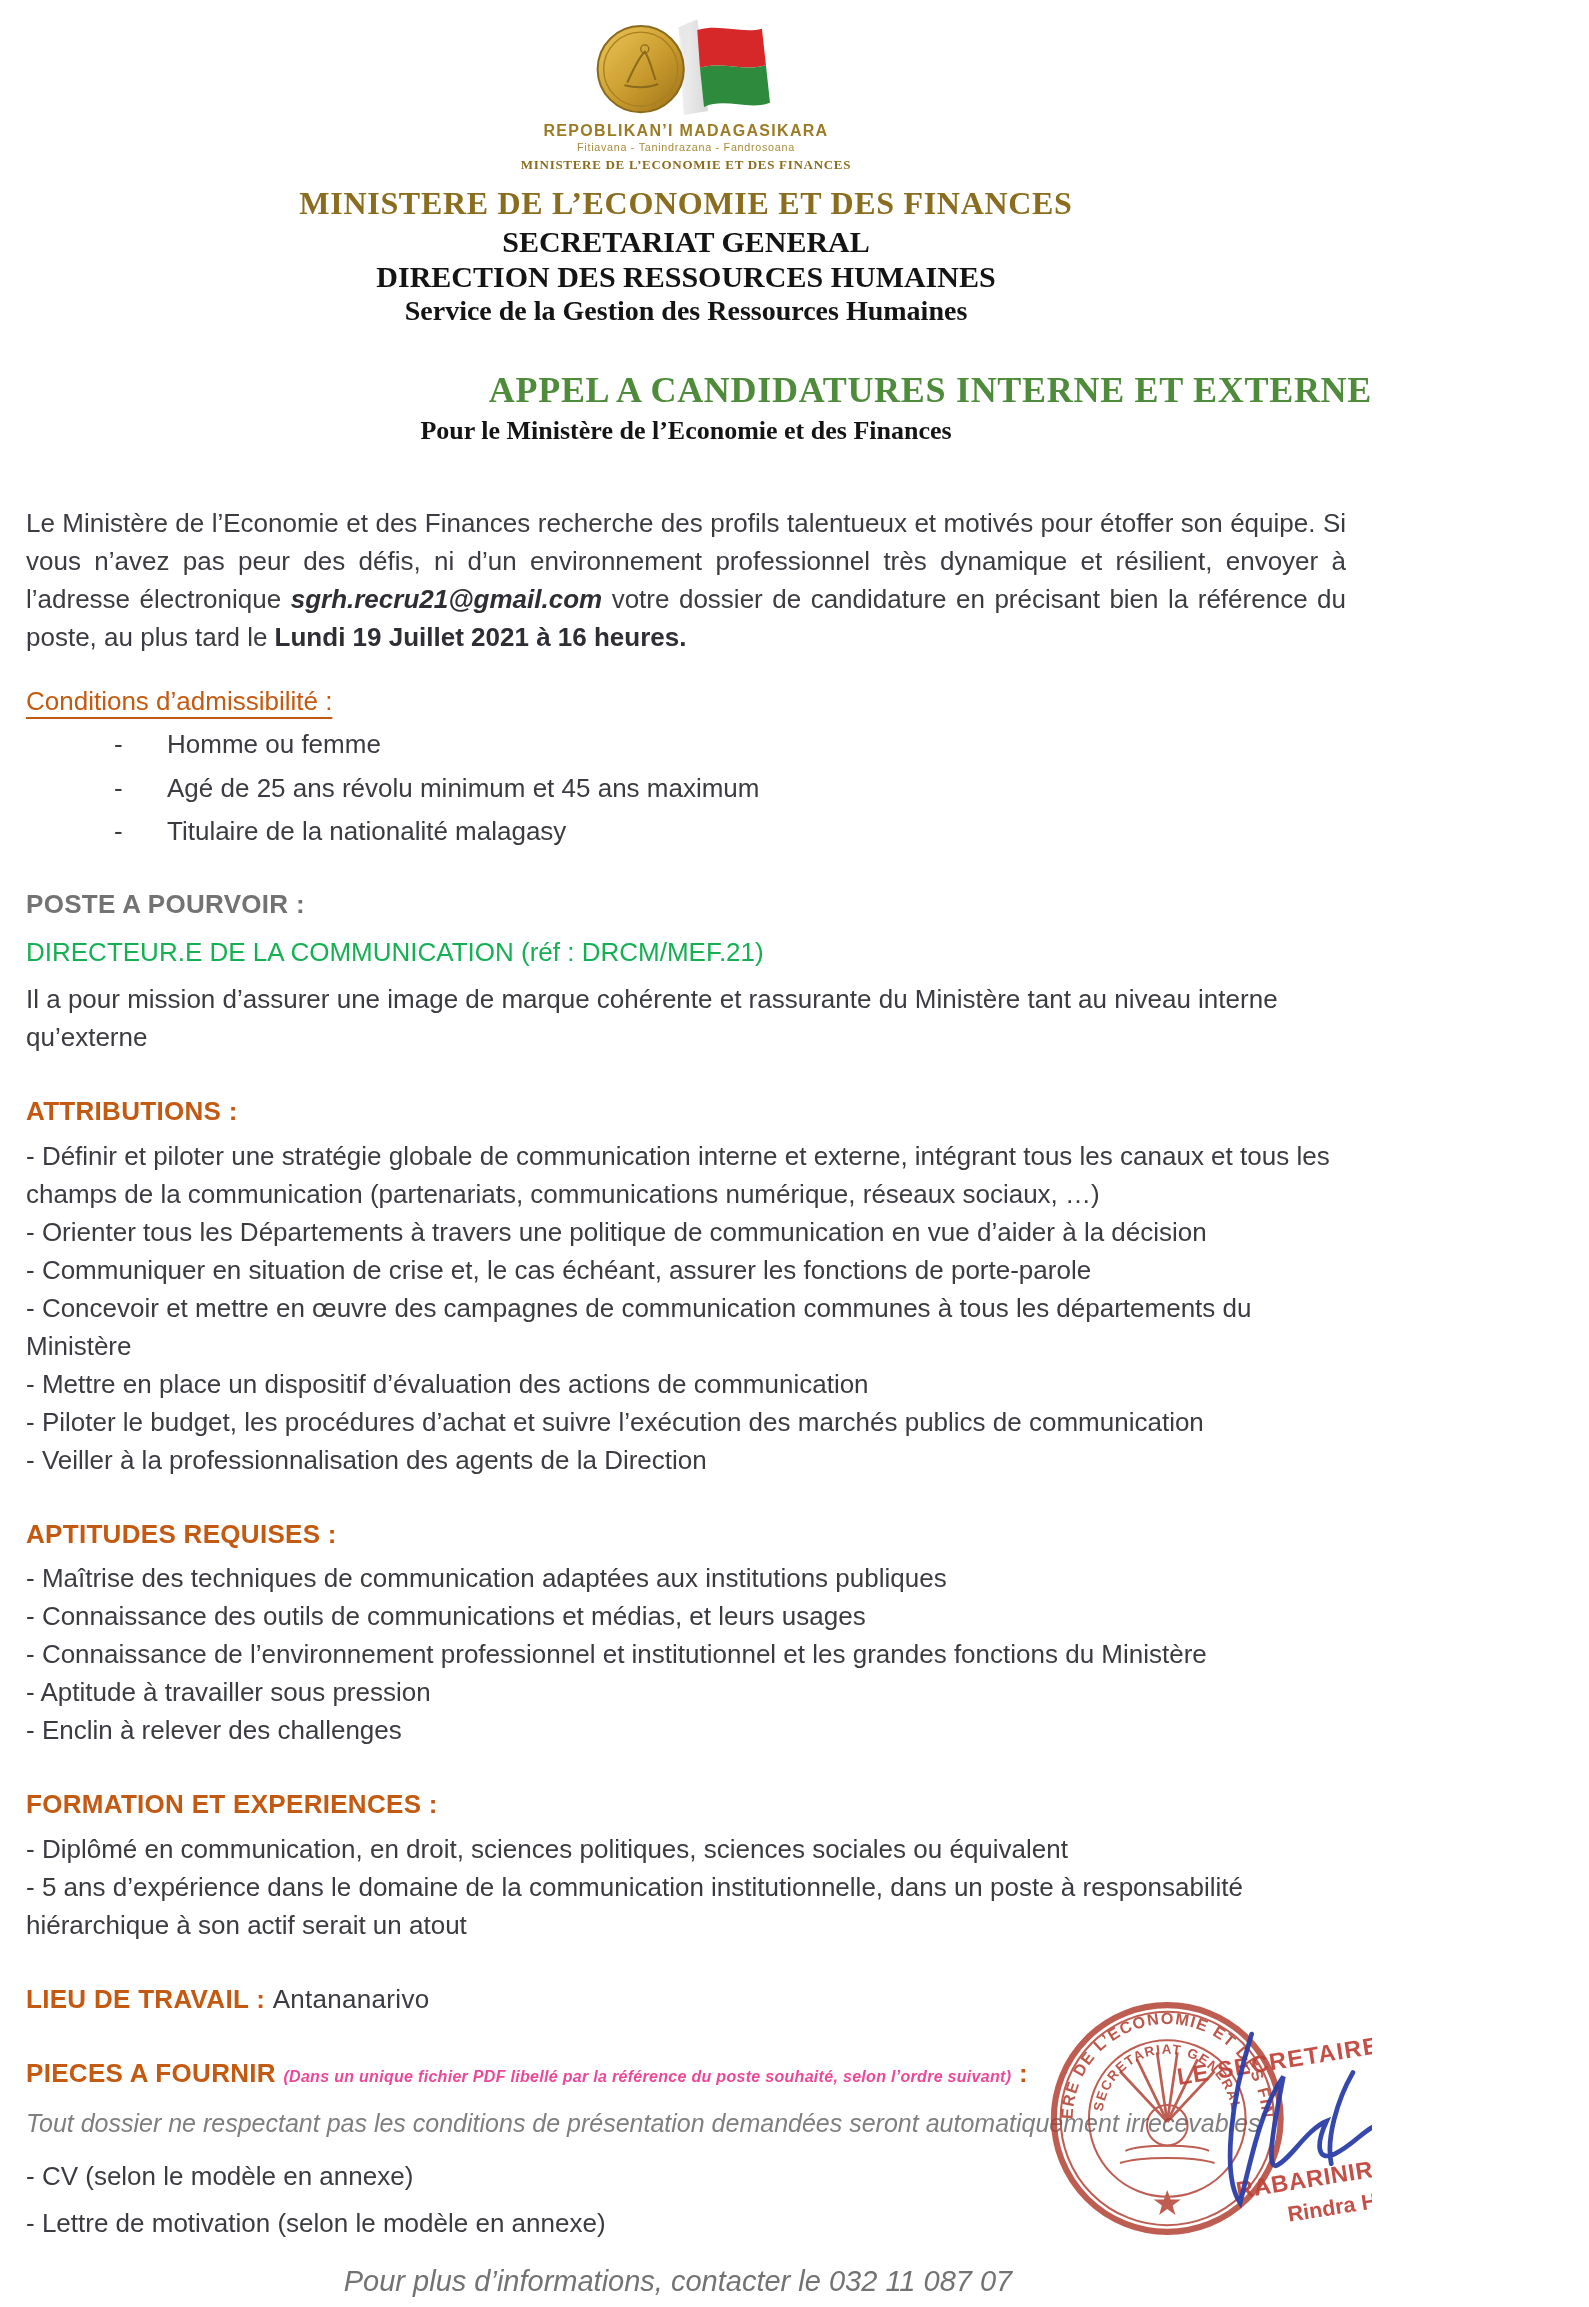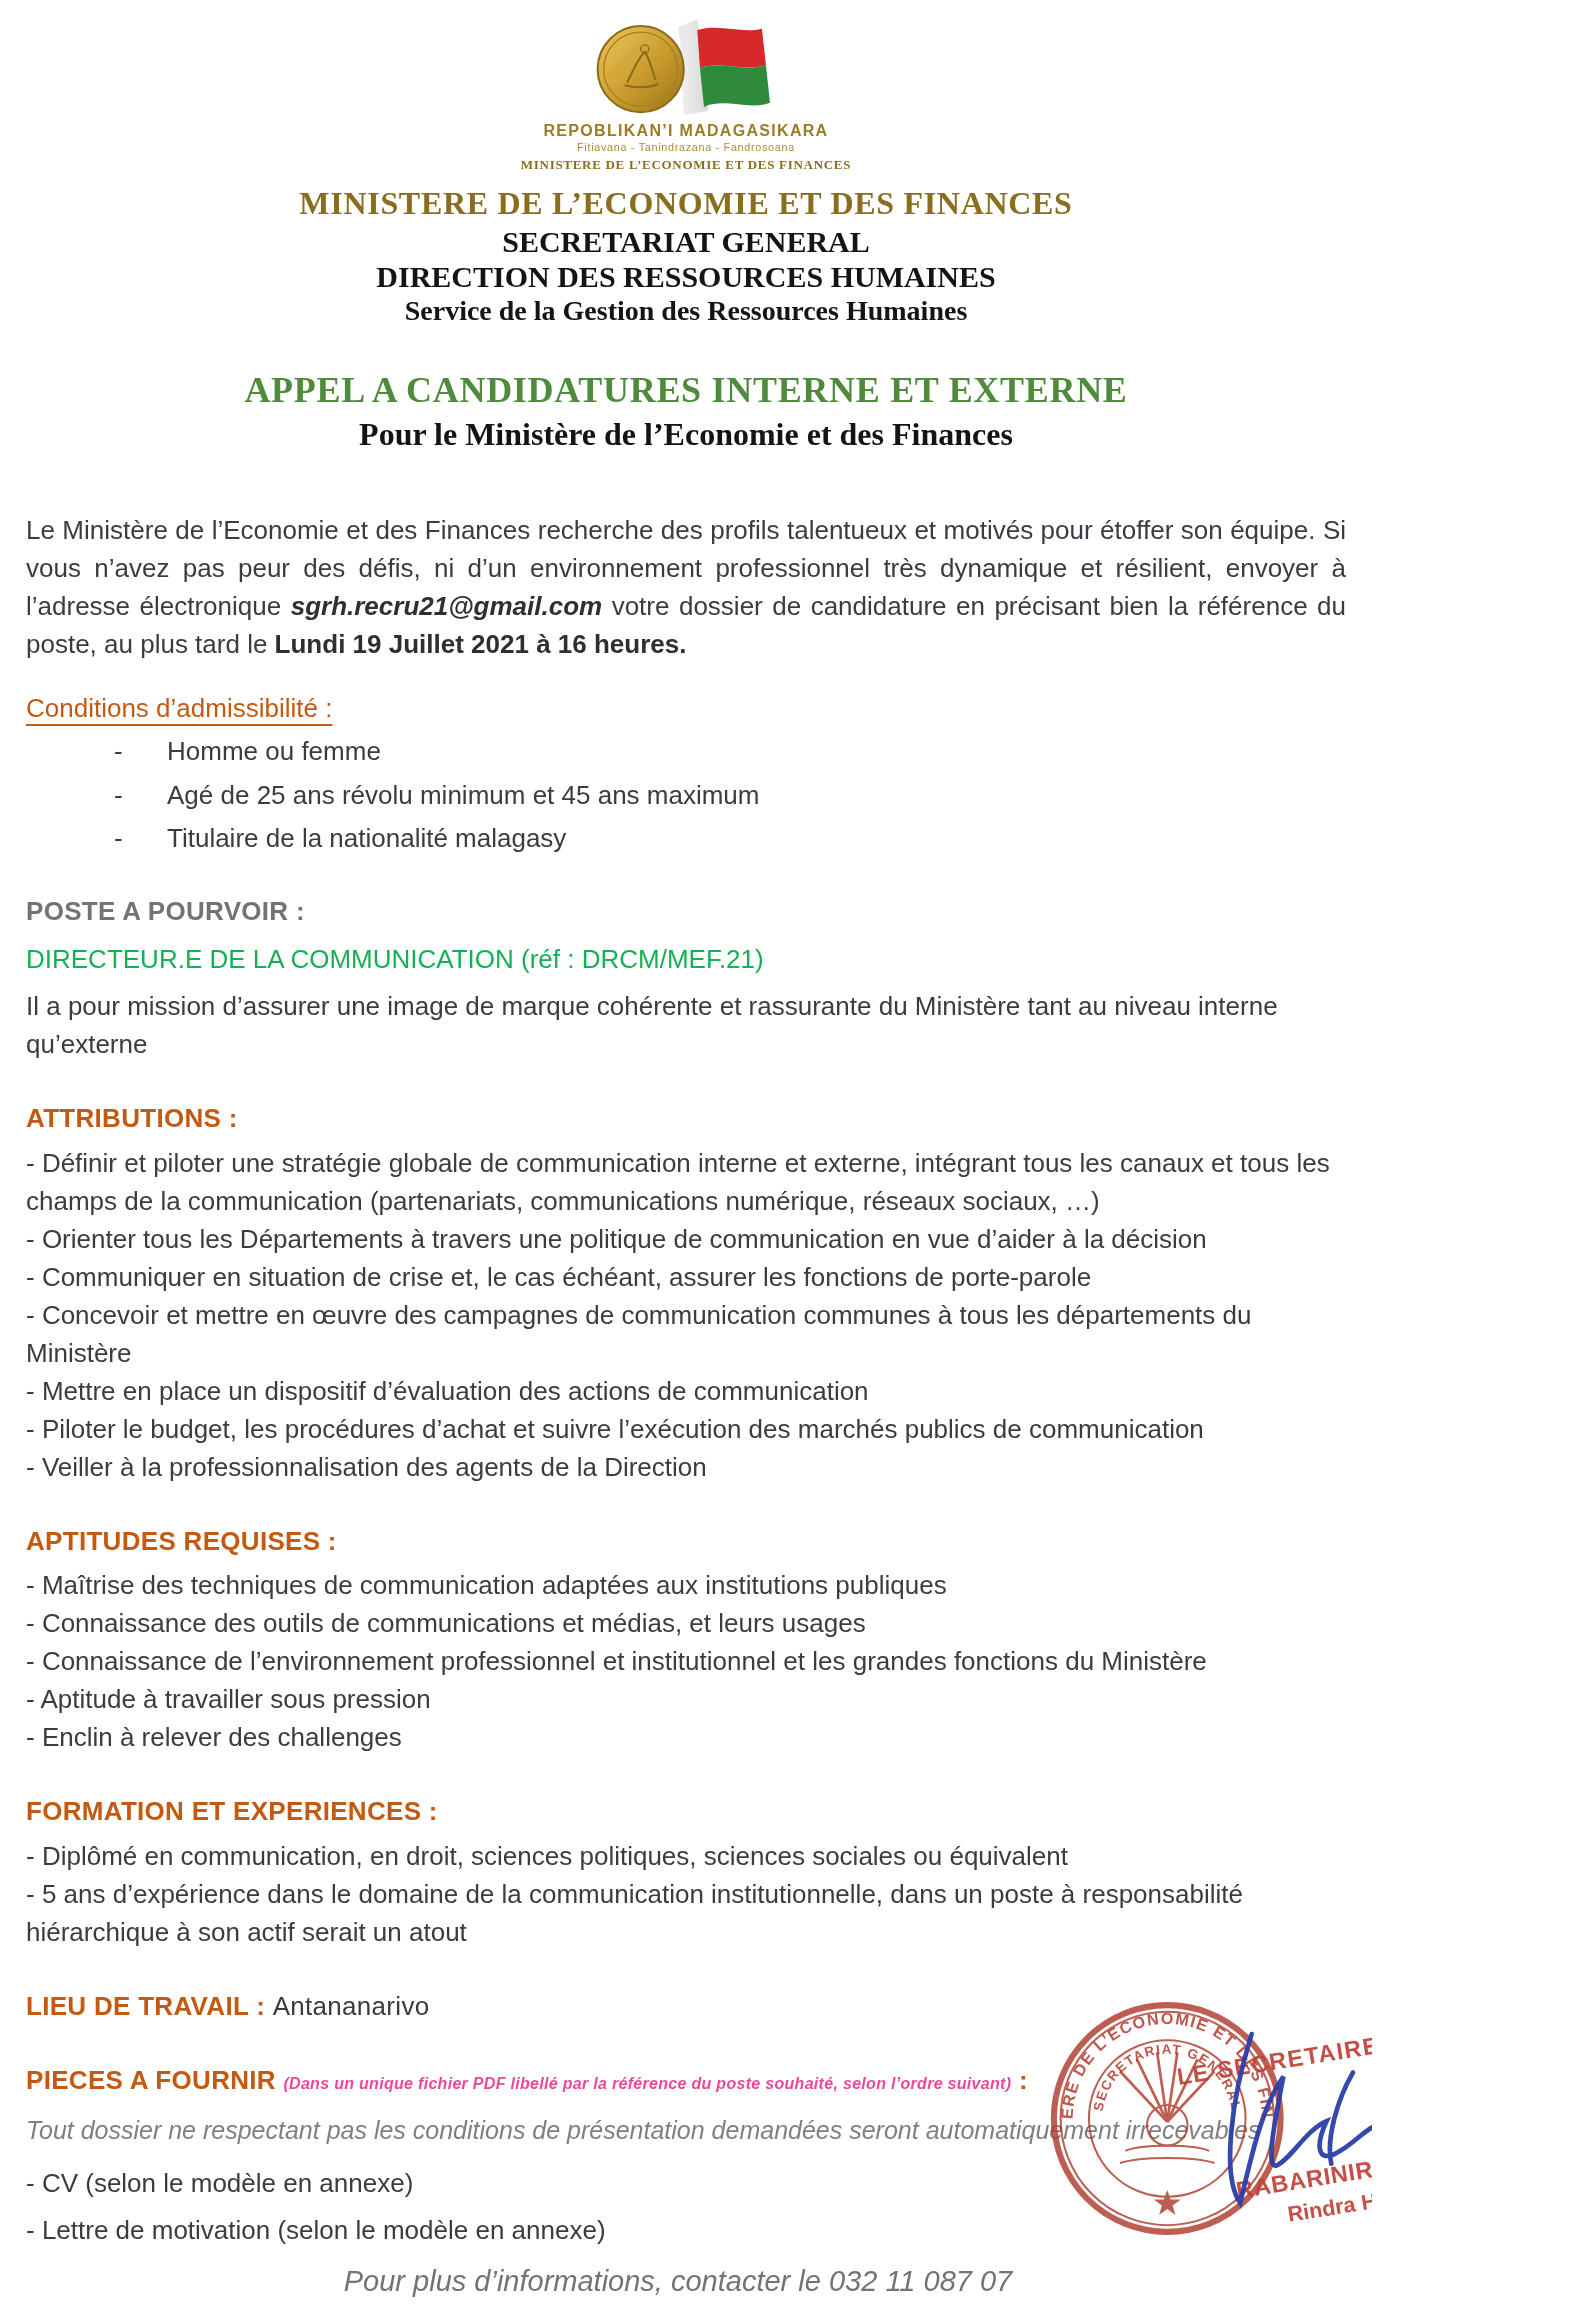--- a/index.html
+++ b/index.html
@@ -11,22 +11,22 @@
   .logo-captions{line-height:1.25;}
   .cap1{font-weight:700;font-size:16px;letter-spacing:1.3px;color:#9b7b25;}
   .cap2{font-size:10.8px;letter-spacing:0.7px;color:#a98b3a;}
   .cap3{font-family:"Liberation Serif",serif;font-weight:700;font-size:13px;letter-spacing:0.7px;color:#8a6d1f;margin-top:3.4px;}
   .lh{font-family:"Liberation Serif",serif;font-weight:700;line-height:1.12;}
   .lh-ministry{font-size:32px;color:#8a6d1f;margin-top:12px;letter-spacing:0.7px;}
   .lh-sec{font-size:30px;color:#141414;margin-top:4px;}
   .lh-dir{font-size:30px;color:#141414;margin-top:1.3px;}
   .lh-svc{font-size:28px;color:#141414;margin-top:1.3px;}
   .doc-title{font-family:"Liberation Serif",serif;font-weight:700;font-size:36px;letter-spacing:0.7px;
-             color:#4e8b3b;margin-top:42px;}
-  .doc-subtitle{font-family:"Liberation Serif",serif;font-weight:700;font-size:32px;color:#141414;margin-top:5.4px;}
+             color:#4e8b3b;margin-top:42px;text-align:right;}
+  .doc-subtitle{font-family:"Liberation Serif",serif;font-weight:700;font-size:26px;color:#141414;margin-top:5.4px;}
   
   .content{padding:0 26px;font-size:26px;line-height:38px;}
   .intro{margin-top:58px;text-align:justify;}
   .email{font-weight:700;font-style:italic;color:#2e2e34;}
   .deadline{font-weight:700;color:#2e2e34;}
   .cond-h{margin-top:10.8px;color:#c45911;text-decoration:underline;text-decoration-thickness:2px;text-underline-offset:6.7px;}
   .cond-list{margin-top:4px;}
   .cond-item{display:flex;margin-top:5.4px;padding-left:88px;}
   .cond-item .dash{flex:none;width:53px;}
   .h-black{margin-top:35px;font-weight:700;color:#737373;letter-spacing:0.3px;}

